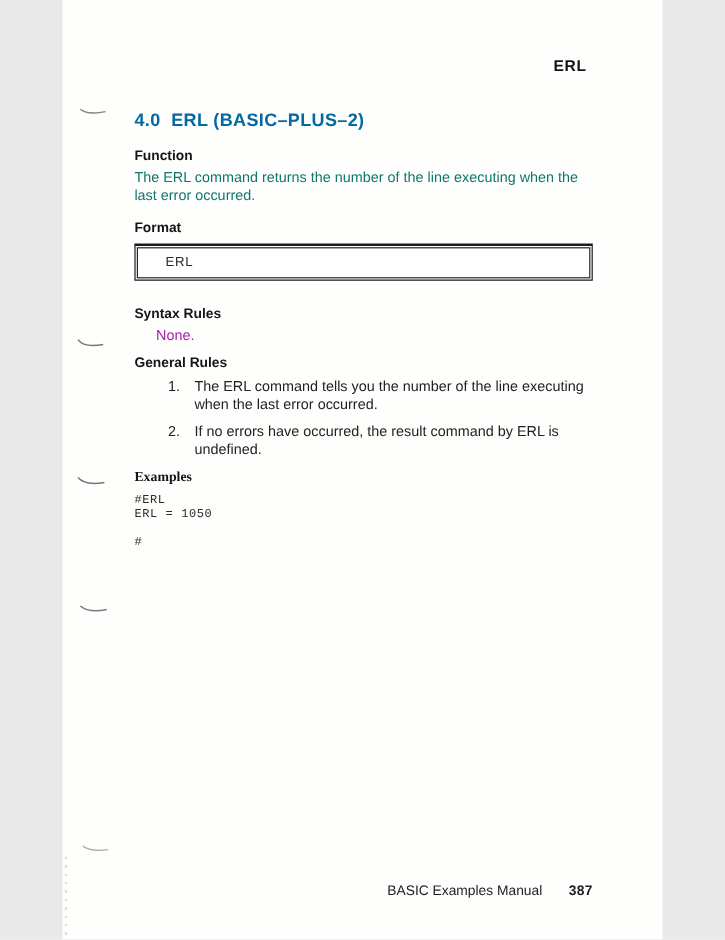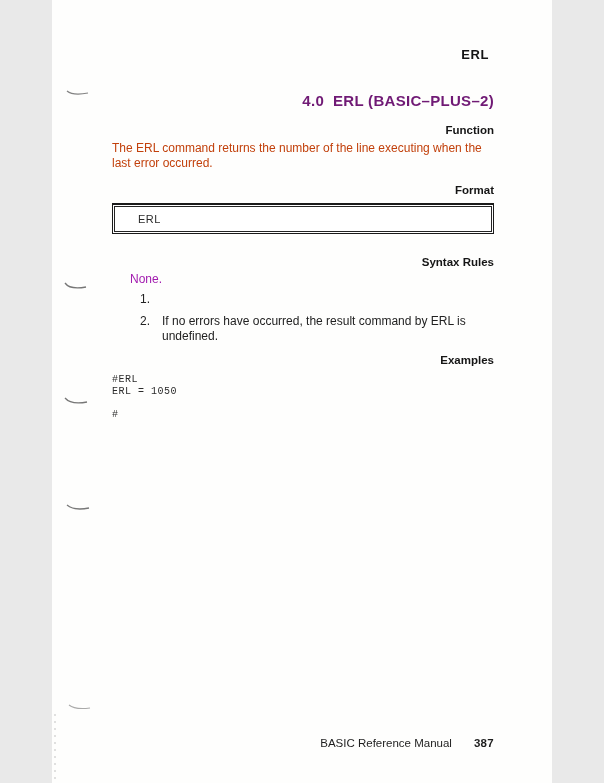--- a/index.html
+++ b/index.html
@@ -32,41 +32,39 @@
     right: 58px;
     top: 92px;
   }
   .doc-title {
     font-size: 15px;
     line-height: 18px;
     font-weight: bold;
     margin: 0;
     white-space: pre;
     letter-spacing: 0.3px;
-    color: #701a75;
-    text-align: right;
+    color: #0369a1;
   }
   .heading {
     font-size: 11.5px;
     line-height: 14px;
     font-weight: bold;
     margin: 0;
     color: #151515;
-    text-align: right;
   }
   .h-function { margin-top: 13px; }
   .h-format { margin-top: 12px; }
   .h-syntax { margin-top: 21px; }
   .h-general { margin-top: 9px; }
-  .h-examples { margin-top: 9px; }
+  .h-examples { margin-top: 9px; font-family: Liberation Serif, serif; }
   .body-text {
     font-size: 12px;
     line-height: 15px;
     margin: 4px 0 0 0;
-    color: #c2410c;
+    color: #0f766e;
   }
   .indent-text {
     font-size: 12px;
     line-height: 15px;
     margin: 3px 0 0 18px;
     color: #a21caf;
   }
   .format-box {
     margin-top: 6px;
     border: 1px solid #1a1a1a;
@@ -186,34 +184,36 @@
     <p class="body-text">The ERL command returns the number of the line executing when the last error occurred.</p>
 
     <h2 class="heading h-format">Format</h2>
     <div class="format-box">
       <div class="format-box-inner">ERL</div>
     </div>
 
     <h2 class="heading h-syntax">Syntax Rules</h2>
     <p class="indent-text">None.</p>
 
+    <h2 class="heading h-general">General Rules</h2>
     <div class="rule-item first">
       <span class="rule-num">1.</span>
+      <span class="rule-text">The ERL command tells you the number of the line executing when the last error occurred.</span>
     </div>
     <div class="rule-item second">
       <span class="rule-num">2.</span>
       <span class="rule-text">If no errors have occurred, the result command by ERL is undefined.</span>
     </div>
 
     <h2 class="heading h-examples">Examples</h2>
     <pre class="code-block">#ERL
 ERL = 1050
 
 #</pre>
 
   </div>
 
   <div class="footer">
-    <span>BASIC Reference Manual</span>
+    <span>BASIC Examples Manual</span>
     <span class="page-num">387</span>
   </div>
 
 </div>
 
 </body></html>

